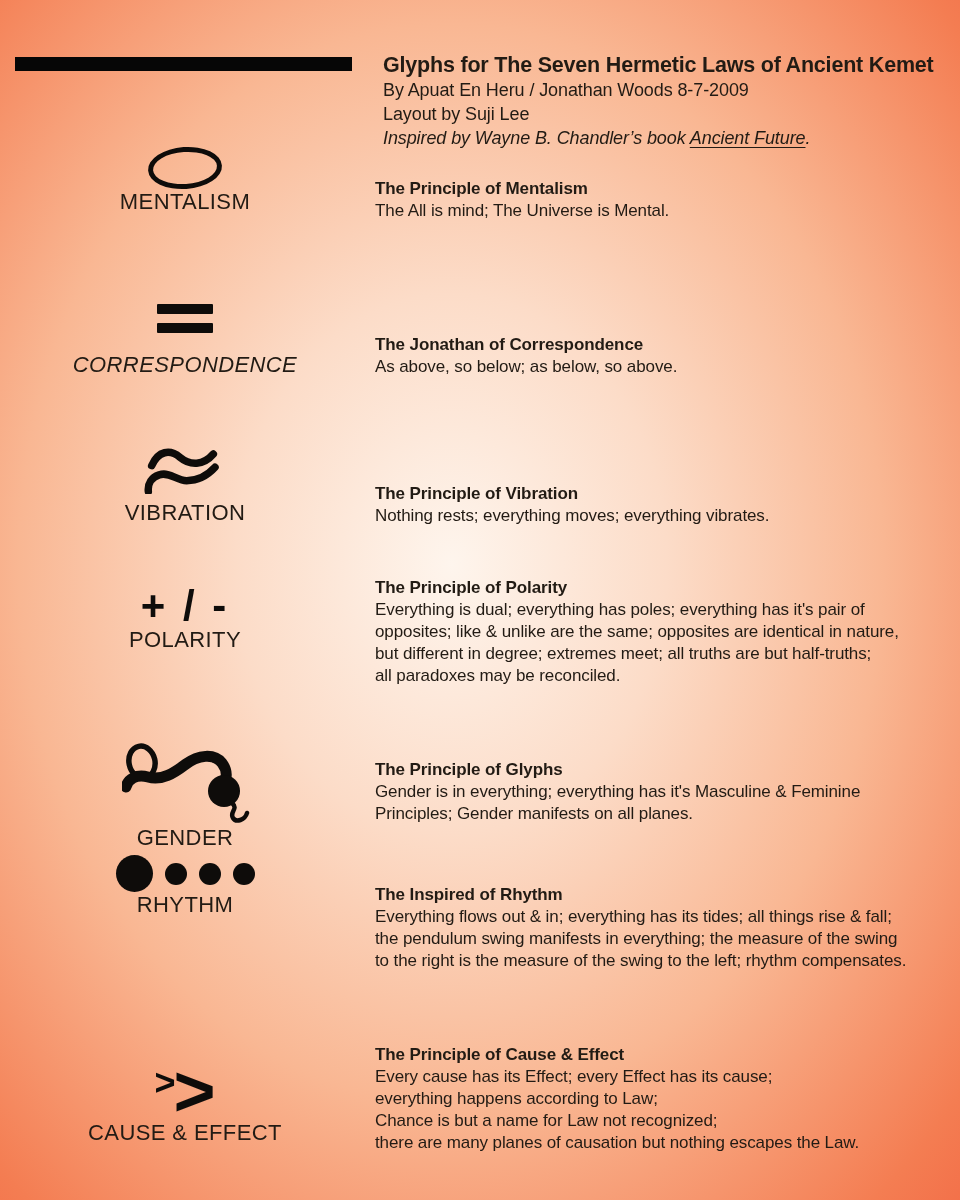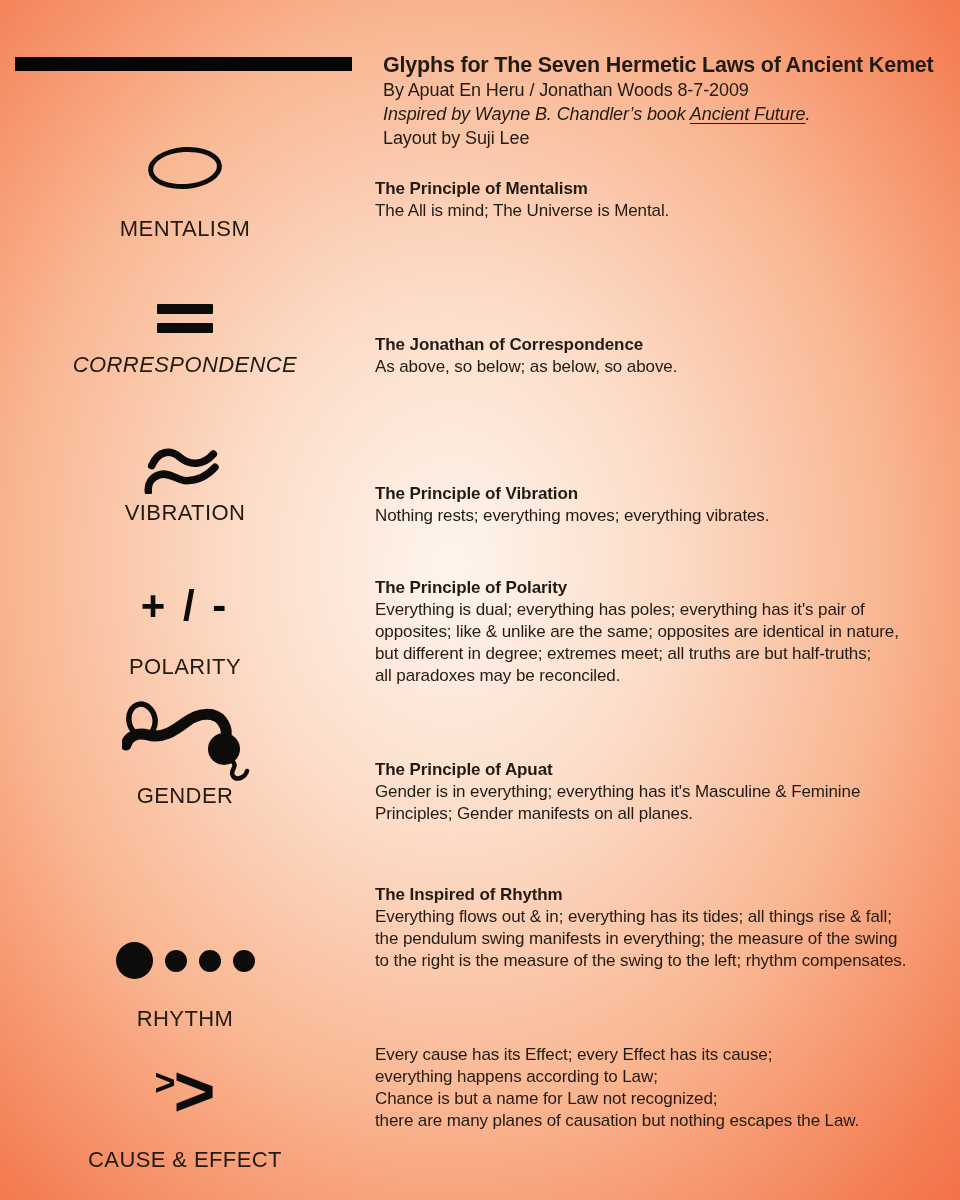--- a/index.html
+++ b/index.html
@@ -51,32 +51,32 @@
   
   .glyph-col {
     position: absolute;
     left: 40px; width: 290px;
     display: flex;
     flex-direction: column;
     align-items: center;
     color: var(--glyph, #0e0c0a);
   }
   .law-label {
-    margin-top: 27px;
+    margin-top: 0;
     font-size: 22px;
     letter-spacing: 0.4px;
     color: var(--text, #221b14);
     white-space: nowrap;
   }
   .gc1 { top: 147px; }
   .gc2 { top: 304px; }
   .gc3 { top: 444px; }
   .gc4 { top: 585px; }
-  .gc5 { top: 701px; }
-  .gc6 { top: 942px; }
+  .gc5 { top: 743px; }
+  .gc6 { top: 855px; }
   .gc7 { top: 1062px; }
   .gc2 .law-label { margin-top: 19px; font-style: italic; }
   .gc4 .law-label { }
   .gc5 .law-label { margin-top: 2px; }
   .gc3 .law-label { margin-top: 6px; }
 
   .oval-glyph {
     width: 64px; height: 32px;
     border: 5px solid currentColor;
     border-radius: 50%;
@@ -131,22 +131,22 @@
 </head>
 <body>
 
 <div class="page">
 
   <div class="top-bar"></div>
 
   <header class="header">
     <h1 class="page-title">Glyphs for The Seven Hermetic Laws of Ancient Kemet</h1>
     <div class="header-line">By Apuat En Heru / Jonathan Woods 8-7-2009</div>
+    <div class="header-line">Layout by Suji Lee</div>
     <div class="header-line"><span class="italic">Inspired by Wayne B. Chandler’s book </span><span class="italic underlined">Ancient Future</span><span class="italic">.</span></div>
-    <div class="header-line">Layout by Suji Lee</div>
   </header>
 
   <div class="glyph-col gc1">
     <div class="oval-glyph"></div>
     <div class="law-label">MENTALISM</div>
   </div>
   <div class="text-col tc1">
     <div class="law-heading">The Principle of Mentalism</div>
     <div class="law-body">The All is mind; The Universe is Mental.</div>
   </div>
@@ -190,21 +190,21 @@
   <div class="glyph-col gc5">
     <svg class="gender-glyph" width="150" height="80" viewBox="0 0 150 80">
       <ellipse cx="20" cy="19" rx="13" ry="16" fill="none" stroke="currentColor" stroke-width="5.5" transform="rotate(-12 20 19)"></ellipse>
       <path d="M4,44 C6,36 14,31 26,34 C40,38 52,30 64,21 C76,12 92,10 100,20 C106,28 105,36 101,42" fill="none" stroke="currentColor" stroke-width="11" stroke-linecap="round"></path>
       <circle cx="102" cy="48" r="16" fill="currentColor"></circle>
       <path d="M110,60 C117,66 107,69 111,75 C114,80 123,77 125,70" fill="none" stroke="currentColor" stroke-width="4.5" stroke-linecap="round"></path>
     </svg>
     <div class="law-label">GENDER</div>
   </div>
   <div class="text-col tc5">
-    <div class="law-heading">The Principle of Apuat</div>
+    <div class="law-heading">The Principle of Glyphs</div>
     <div class="law-body">Gender is in everything; everything has it's Masculine &amp; Feminine
 Principles; Gender manifests on all planes.</div>
   </div>
 
   <div class="glyph-col gc6">
     <div class="dots-glyph">
       <span class="dot-big"></span>
       <span class="dot-small"></span>
       <span class="dot-small"></span>
       <span class="dot-small"></span>
@@ -219,19 +219,20 @@
   </div>
 
   <div class="glyph-col gc7">
     <div class="ce-glyph">
       <span class="ce-small">&gt;</span>
       <span class="ce-large">&gt;</span>
     </div>
     <div class="law-label">CAUSE &amp; EFFECT</div>
   </div>
   <div class="text-col tc7">
+    <div class="law-heading">The Principle of Cause &amp; Effect</div>
     <div class="law-body">Every cause has its Effect; every Effect has its cause;
 everything happens according to Law;
 Chance is but a name for Law not recognized;
 there are many planes of causation but nothing escapes the Law.</div>
   </div>
 
 </div>
 
 </body></html>

